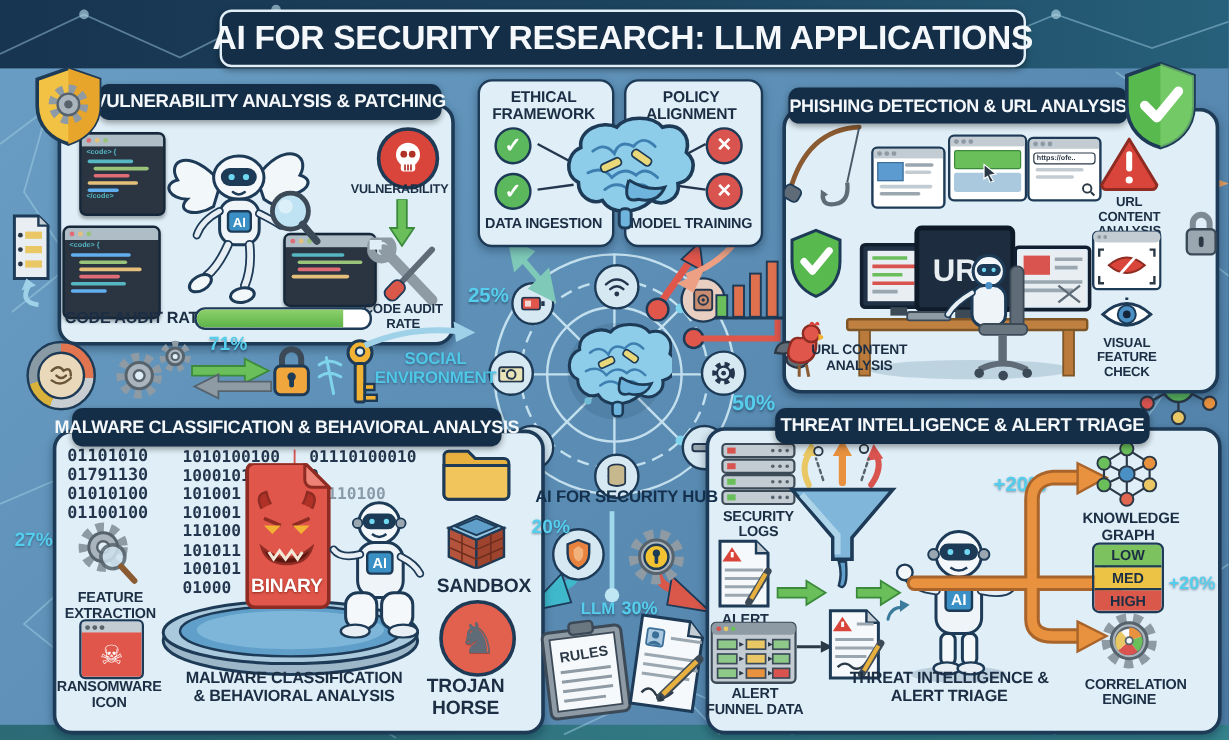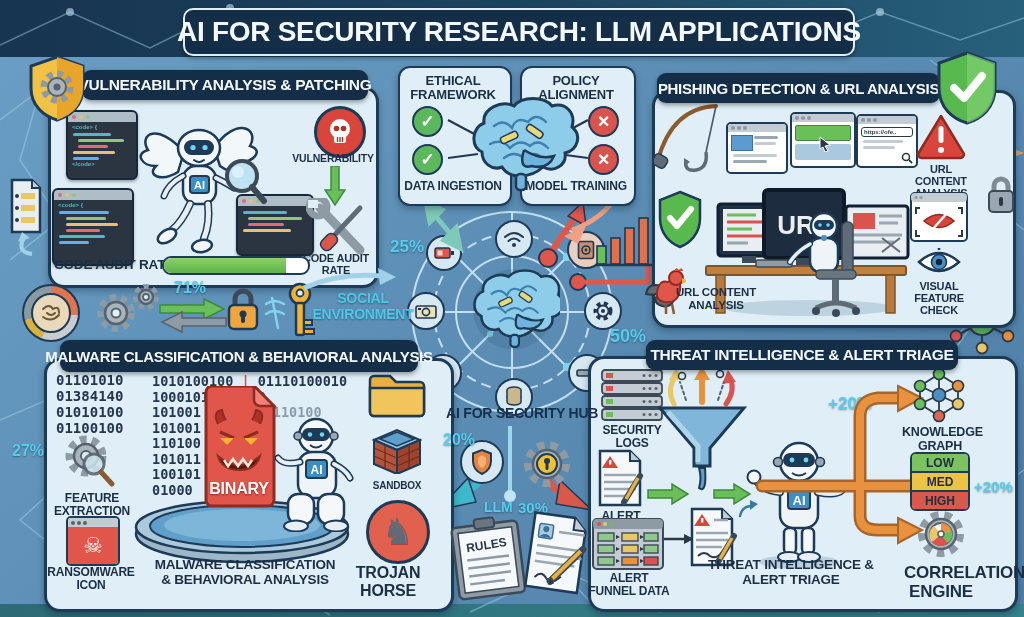--- a/index.html
+++ b/index.html
@@ -575,21 +575,21 @@
   <svg class="abs" style="left:300px;top:266px;z-index:2" width="100" height="26" viewBox="0 0 100 26">
     <path d="M4,22 Q40,6 82,10" fill="none" stroke="#9fd2e8" stroke-width="5"></path>
     <polygon points="96,11 78,2 80,19" fill="#9fd2e8"></polygon>
   </svg>
 
   <div class="abs card" style="left:44px;top:358px;width:404px;height:248px;z-index:2"></div>
   <div class="abs banner" style="left:60px;top:340px;width:358px;height:32px;font-size:15px;z-index:4">MALWARE CLASSIFICATION &amp; BEHAVIORAL ANALYSIS</div>
 
   <div class="abs mono" style="left:56px;top:372px;font-size:14px;line-height:16px;z-index:3">
     <div>01101010</div>
-      <div>01384140</div>
+      <div>01791130</div>
     <div>01010100</div>
       <div>01100100</div>
   </div>
   <div class="abs mono" style="left:152px;top:374px;font-size:13.5px;line-height:15.5px;z-index:3">
     <div><span>1010100100</span> <span style="color:#d9534f">|</span> <span>01110100010</span></div>
     <div><span>100010</span><span style="">11010110</span></div>
     <div><span>101001</span><span style="margin-left:72px;opacity:.45">110100</span></div>
     <div>101001</div>
     <div>110100</div>
     <div>101011</div>
@@ -669,21 +669,21 @@
     <path d="M52,14 V38 L29,48 V24 Z" fill="#9e442e" stroke="#1d3a56" stroke-width="2"></path>
     <g stroke="#6e2e1e" stroke-width="1.3">
         <line x1="6" y1="22" x2="29" y2="32"></line>
         <line x1="6" y1="30" x2="29" y2="40"></line>
         <line x1="29" y1="32" x2="52" y2="22"></line>
         <line x1="29" y1="40" x2="52" y2="30"></line>
         <line x1="17" y1="19" x2="17" y2="43"></line>
         <line x1="41" y1="19" x2="41" y2="43"></line>
       </g>
   </svg>
-  <div class="abs lbl" style="left:364px;top:480px;width:66px;font-size:10px;z-index:3">SANDBOX</div>
+  <div class="abs lbl" style="left:364px;top:480px;width:66px;font-size:16px;z-index:3">SANDBOX</div>
   <div class="abs circ" style="left:366px;top:500px;width:58px;height:58px;background:#e2604e;border-width:3px;z-index:3">
     <span style="font-size:36px;color:#5f6b76;line-height:1;text-shadow:0 1px 0 rgba(0,0,0,.25)">♞</span>
   </div>
   <div class="abs lbl" style="left:352px;top:564px;width:72px;font-size:16px;z-index:3">TROJAN HORSE</div>
 
   <div class="abs circ" style="left:460px;top:440px;width:40px;height:40px;z-index:2">
     <svg width="22" height="26" viewBox="0 0 22 26">
         <path d="M11,1 L20,4.5 V12 C20,19 15.5,23 11,25 C6.5,23 2,19 2,12 V4.5 Z" fill="#e8833f" stroke="#1d3a56" stroke-width="2"></path>
         <path d="M11,6 l4,3 v4 c0,3 -2,5 -4,6 c-2,-1 -4,-3 -4,-6 v-4 Z" fill="#f2b07a"></path>
       </svg>
@@ -931,21 +931,21 @@
   <svg class="abs" style="left:912px;top:506px;z-index:3" width="58" height="56" viewBox="0 0 58 56">
     <circle cx="29" cy="28" r="17" fill="none" stroke="#8e9aa4" stroke-width="12" stroke-dasharray="6.6 5.2"></circle>
     <circle cx="29" cy="28" r="15" fill="#aab4bc" stroke="#57636c" stroke-width="2.5"></circle>
     <circle cx="29" cy="28" r="11" fill="#f6f9fb" stroke="#57636c" stroke-width="1.8"></circle>
     <path d="M29,28 L29,17 A11,11 0 0 1 39.5,24.5 Z" fill="#e8913f"></path>
     <path d="M29,28 L39.5,24.5 A11,11 0 0 1 36,37 Z" fill="#6abf5b"></path>
     <path d="M29,28 L36,37 A11,11 0 0 1 20,36 Z" fill="#d9534f"></path>
     <path d="M29,28 L20,36 A11,11 0 0 1 22,20 Z" fill="#e8c764"></path>
     <circle cx="29" cy="28" r="3" fill="#f6f9fb" stroke="#57636c" stroke-width="1.5"></circle>
   </svg>
-  <div class="abs lbl" style="left:904px;top:564px;width:74px;font-size:17px;z-index:3">CORRELATION ENGINE</div>
+  <div class="abs lbl" style="left:904px;top:564px;width:74px;font-size:12px;z-index:3">CORRELATION ENGINE</div>
 
   <svg class="abs" style="left:944px;top:288px;z-index:1" width="76" height="70" viewBox="0 0 76 70">
     <g stroke="#2b3947" stroke-width="2">
       <line x1="38" y1="34" x2="38" y2="8"></line>
         <line x1="38" y1="34" x2="12" y2="20"></line>
         <line x1="38" y1="34" x2="64" y2="20"></line>
       <line x1="38" y1="34" x2="12" y2="48"></line>
         <line x1="38" y1="34" x2="64" y2="48"></line>
         <line x1="38" y1="34" x2="38" y2="60"></line>
     </g>

